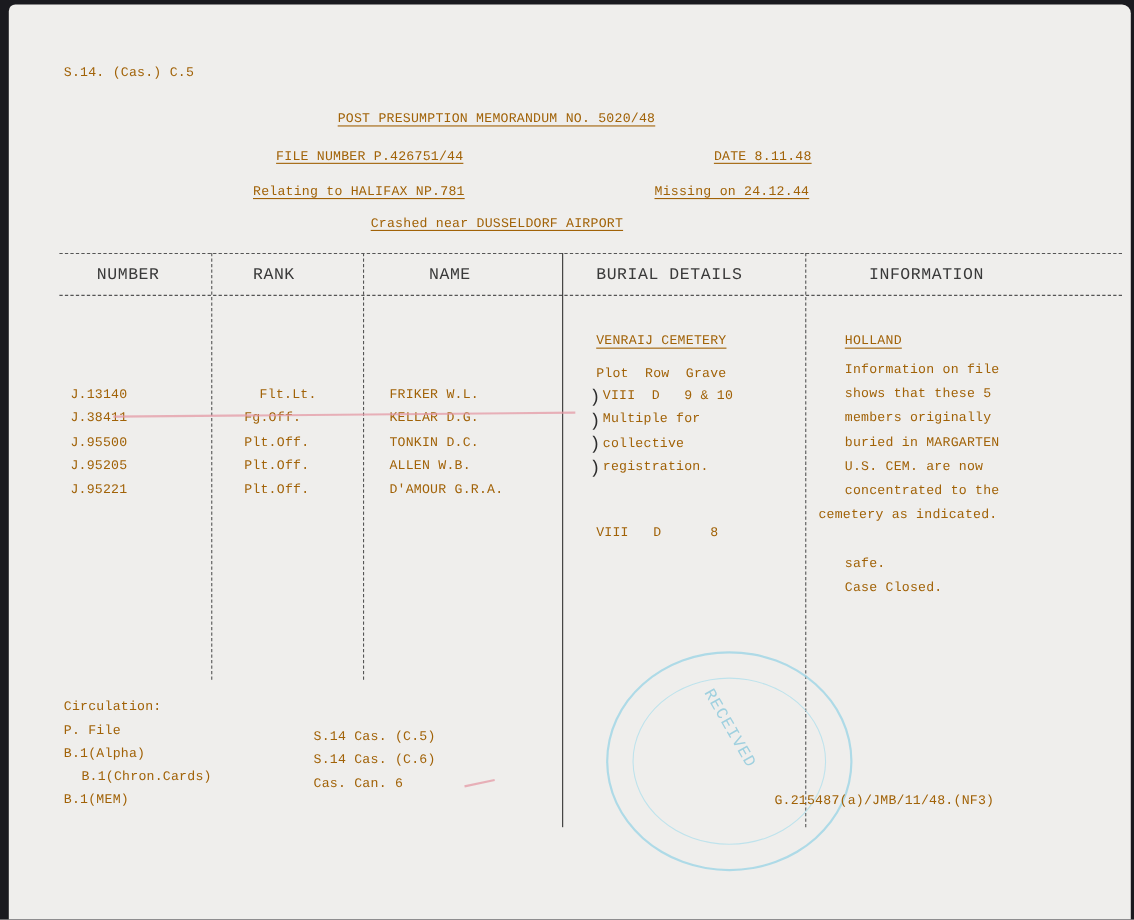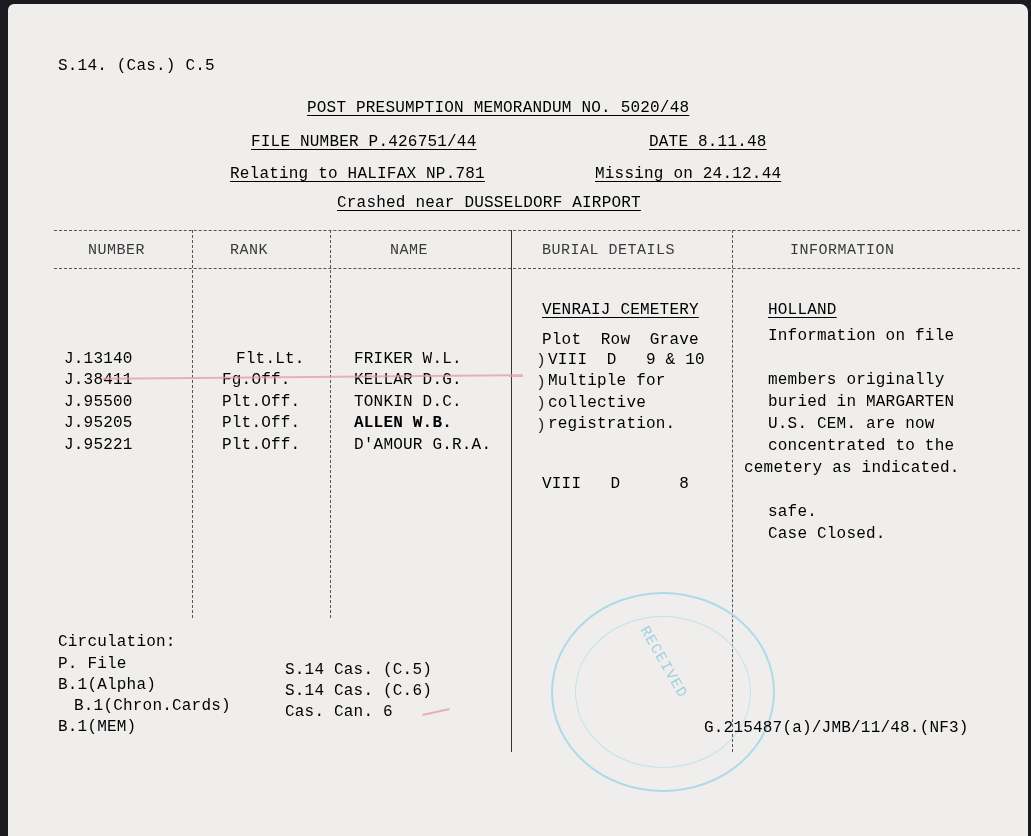--- a/index.html
+++ b/index.html
@@ -7,21 +7,21 @@
     width: 1031px; height: 836px; position: relative; overflow: hidden;
     background: #1a1a1f;
     font-family: "Liberation Mono", "DejaVu Sans Mono", monospace;
     color: #2a2a2a;
   }
   .paper {
     position: absolute; left: 8px; top: 4px; width: 1020px; height: 832px;
     background: #efeeec;
     border-top-left-radius: 6px; border-top-right-radius: 8px;
   }
-  .t { position: absolute; font-size: 16px; line-height: 21.5px; white-space: pre; color: #000000; letter-spacing: 0.2px; }
+  .t { position: absolute; font-size: 12px; line-height: 21.5px; white-space: pre; color: #a16207; letter-spacing: 0.2px; }
   .u { text-decoration: underline; text-underline-offset: 3px; text-decoration-thickness: 1px; }
   .hd { font-size: 15px; letter-spacing: 0.5px; color: #3a3a3a; }
   .hline { position: absolute; height: 0; border-top: 1px dashed #555; }
   .vline { position: absolute; width: 0; border-left: 1px dashed #555; }
   .vsolid { position: absolute; width: 0; border-left: 1.5px solid #333; }
   .pink { position: absolute; height: 2px; background: #e49aa6; opacity: 0.75; }
   .stamp { position: absolute; left: 543px; top: 588px; width: 220px; height: 196px; border-radius: 50%;
     border: 2px solid #9fd6e6; opacity: 0.8; }
   .stamp-inner { position: absolute; left: 22px; top: 22px; right: 22px; bottom: 22px; border-radius: 50%; border: 1.5px solid #b3e0ec; }
   .stamp-text { position: absolute; left: 70px; top: 60px; color: #8cc9dc; font-size: 15px; transform: rotate(60deg); white-space: pre; letter-spacing: 1px; }
@@ -65,21 +65,21 @@
     <div class="t" style="left:346px; top:366px;">KELLAR D.G.</div>
   </div>
   <div>
     <div class="t" style="left:56px; top:388px;">J.95500</div>
     <div class="t" style="left:214px; top:388px;">Plt.Off.</div>
     <div class="t" style="left:346px; top:388px;">TONKIN D.C.</div>
   </div>
   <div>
     <div class="t" style="left:56px; top:409px;">J.95205</div>
     <div class="t" style="left:214px; top:409px;">Plt.Off.</div>
-    <div class="t" style="left:346px; top:409px;font-weight:bold;">ALLEN W.B.</div>
+    <div class="t" style="left:346px; top:409px;">ALLEN W.B.</div>
   </div>
   <div>
     <div class="t" style="left:56px; top:431px;">J.95221</div>
     <div class="t" style="left:214px; top:431px;">Plt.Off.</div>
     <div class="t" style="left:346px; top:431px;">D'AMOUR G.R.A.</div>
   </div>
 
   <div class="pink" style="left:95px; top:372px; width:420px; transform: rotate(-0.5deg);"></div>
 
   <div class="t u" style="left:534px; top:296px;">VENRAIJ CEMETERY</div>
@@ -89,20 +89,21 @@
 )
 )</div>
   <div class="t" style="left:540px; top:346px;">VIII  D   9 &amp; 10</div>
   <div class="t" style="left:540px; top:367px;">Multiple for</div>
   <div class="t" style="left:540px; top:389px;">collective</div>
   <div class="t" style="left:540px; top:410px;">registration.</div>
   <div class="t" style="left:534px; top:432px;margin-top:38px;">VIII   D      8</div>
 
   <div class="t u" style="left:760px; top:296px;">HOLLAND</div>
   <div class="t" style="left:760px; top:322px;">Information on file</div>
+  <div class="t" style="left:760px; top:344px;">shows that these 5</div>
   <div class="t" style="left:760px; top:366px;">members originally</div>
   <div class="t" style="left:760px; top:388px;">buried in MARGARTEN</div>
   <div class="t" style="left:760px; top:410px;">U.S. CEM. are now</div>
   <div class="t" style="left:760px; top:432px;">concentrated to the</div>
   <div class="t" style="left:736px; top:454px;">cemetery as indicated.</div>
   <div class="t" style="left:760px; top:498px;">safe.</div>
   <div class="t" style="left:760px; top:520px;">Case Closed.</div>
 
   <div class="t" style="left:50px; top:628px;">Circulation:</div>
   <div class="t" style="left:50px; top:650px;">P. File</div>

